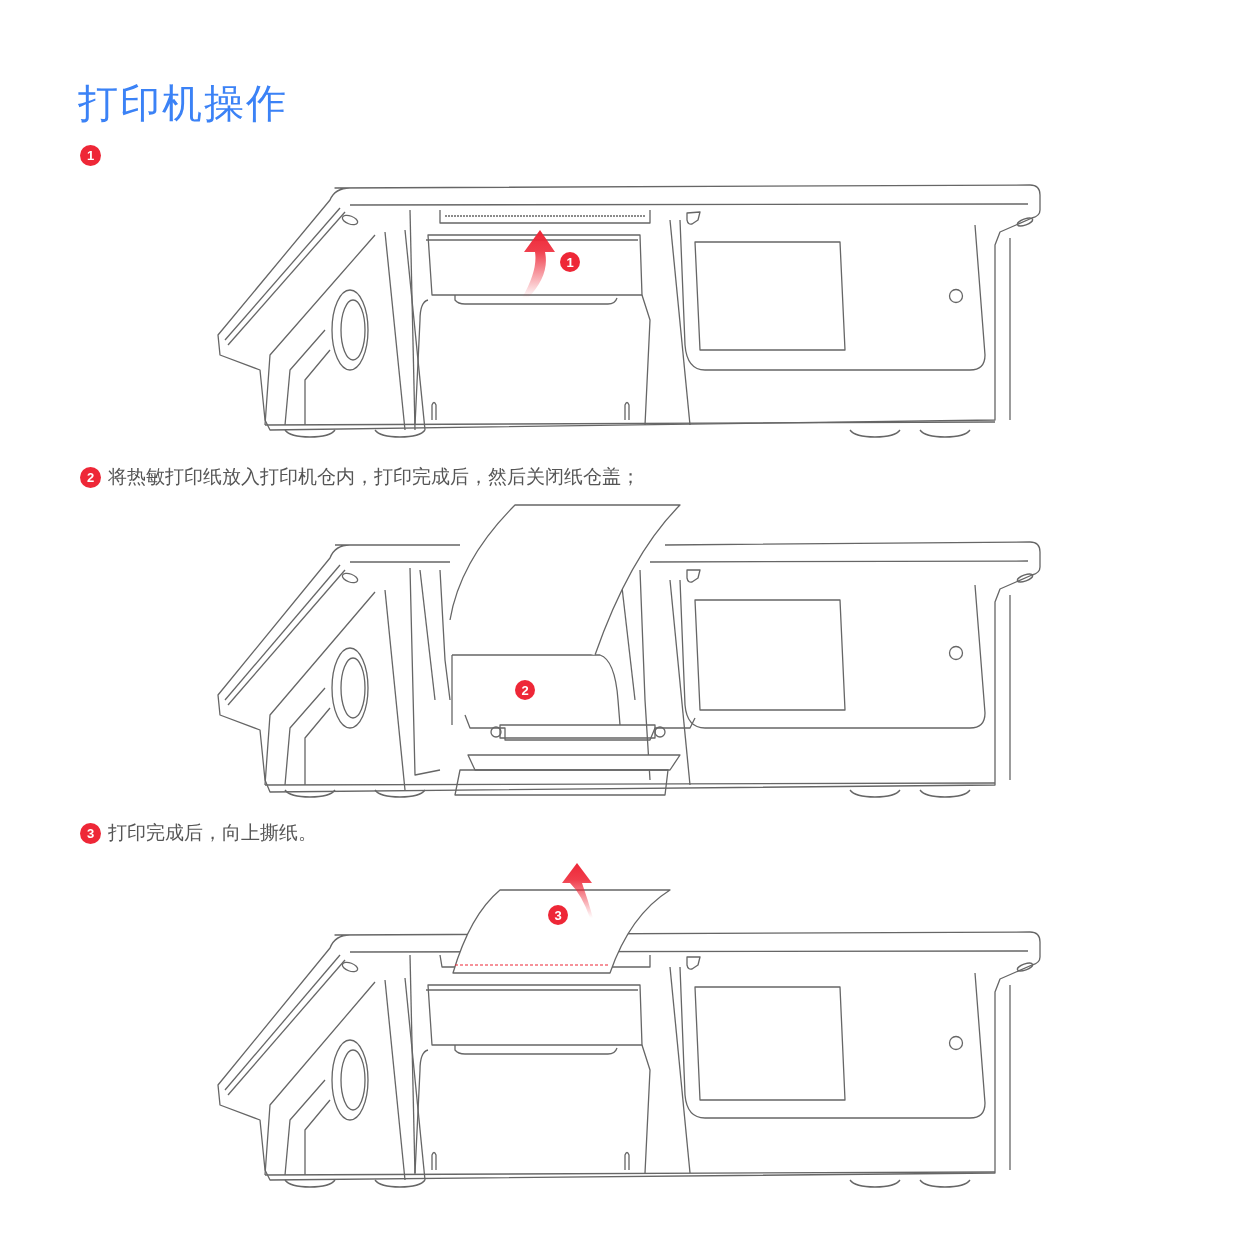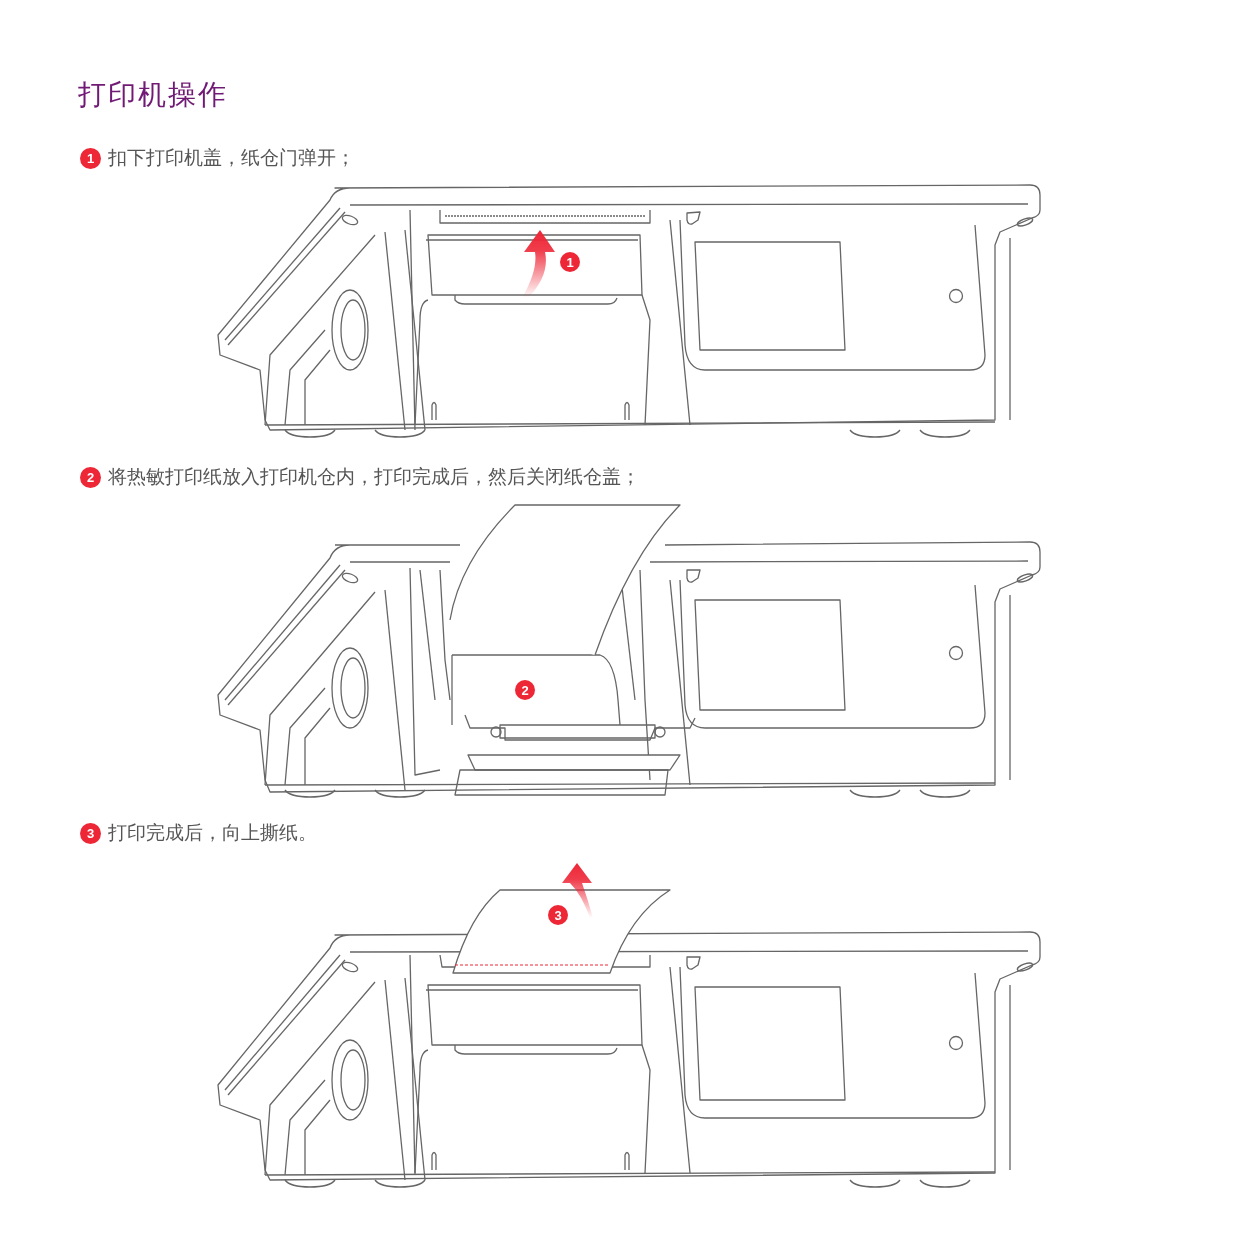--- a/index.html
+++ b/index.html
@@ -1,20 +1,20 @@
 <!DOCTYPE html>
 <html><head>
 <meta charset="utf-8">
 <style>
   * { margin: 0; padding: 0; box-sizing: border-box; }
   html, body { width: 1260px; height: 1260px; background: #ffffff; overflow: hidden; }
   body { position: relative; font-family: "DejaVu Sans", "Liberation Sans", sans-serif; color: #555555; }
   .title {
     position: absolute; left: 78px; top: 76px;
-    font-size: 28px; font-weight: 300; color: #701a75; letter-spacing: 2px;
+    font-size: 40px; font-weight: 300; color: #3b82f6; letter-spacing: 2px;
   }
   .step {
     position: absolute; left: 80px; display: flex; align-items: center;
     font-size: 19px; color: #555555;
   }
   .badge {
     display: inline-flex; align-items: center; justify-content: center;
     width: 21px; height: 21px; border-radius: 50%;
     background: #ee2737; color: #fff; font-size: 13px; font-weight: bold;
     margin-right: 7px; font-family: "Liberation Sans", sans-serif;
@@ -22,21 +22,20 @@
   .illus { position: absolute; left: 210px; width: 840px; }
   svg text { font-family: "Liberation Sans", sans-serif; font-weight: bold; }
 </style>
 </head>
 <body>
 
 <div class="title">打印机操作</div>
 
 <div class="step" style="top:145px;">
   <span class="badge">1</span>
-  <span>扣下打印机盖，纸仓门弹开；</span>
 </div>
 
 <svg class="illus" style="top:180px;" height="265" viewBox="0 0 840 265">
   <defs>
     <linearGradient id="arrowGrad" x1="0" y1="1" x2="0" y2="0">
       <stop offset="0" stop-color="#ee2737" stop-opacity="0"></stop>
       <stop offset="0.7" stop-color="#ee2737" stop-opacity="0.9"></stop>
       <stop offset="1" stop-color="#ee2737"></stop>
     </linearGradient>
   </defs>

